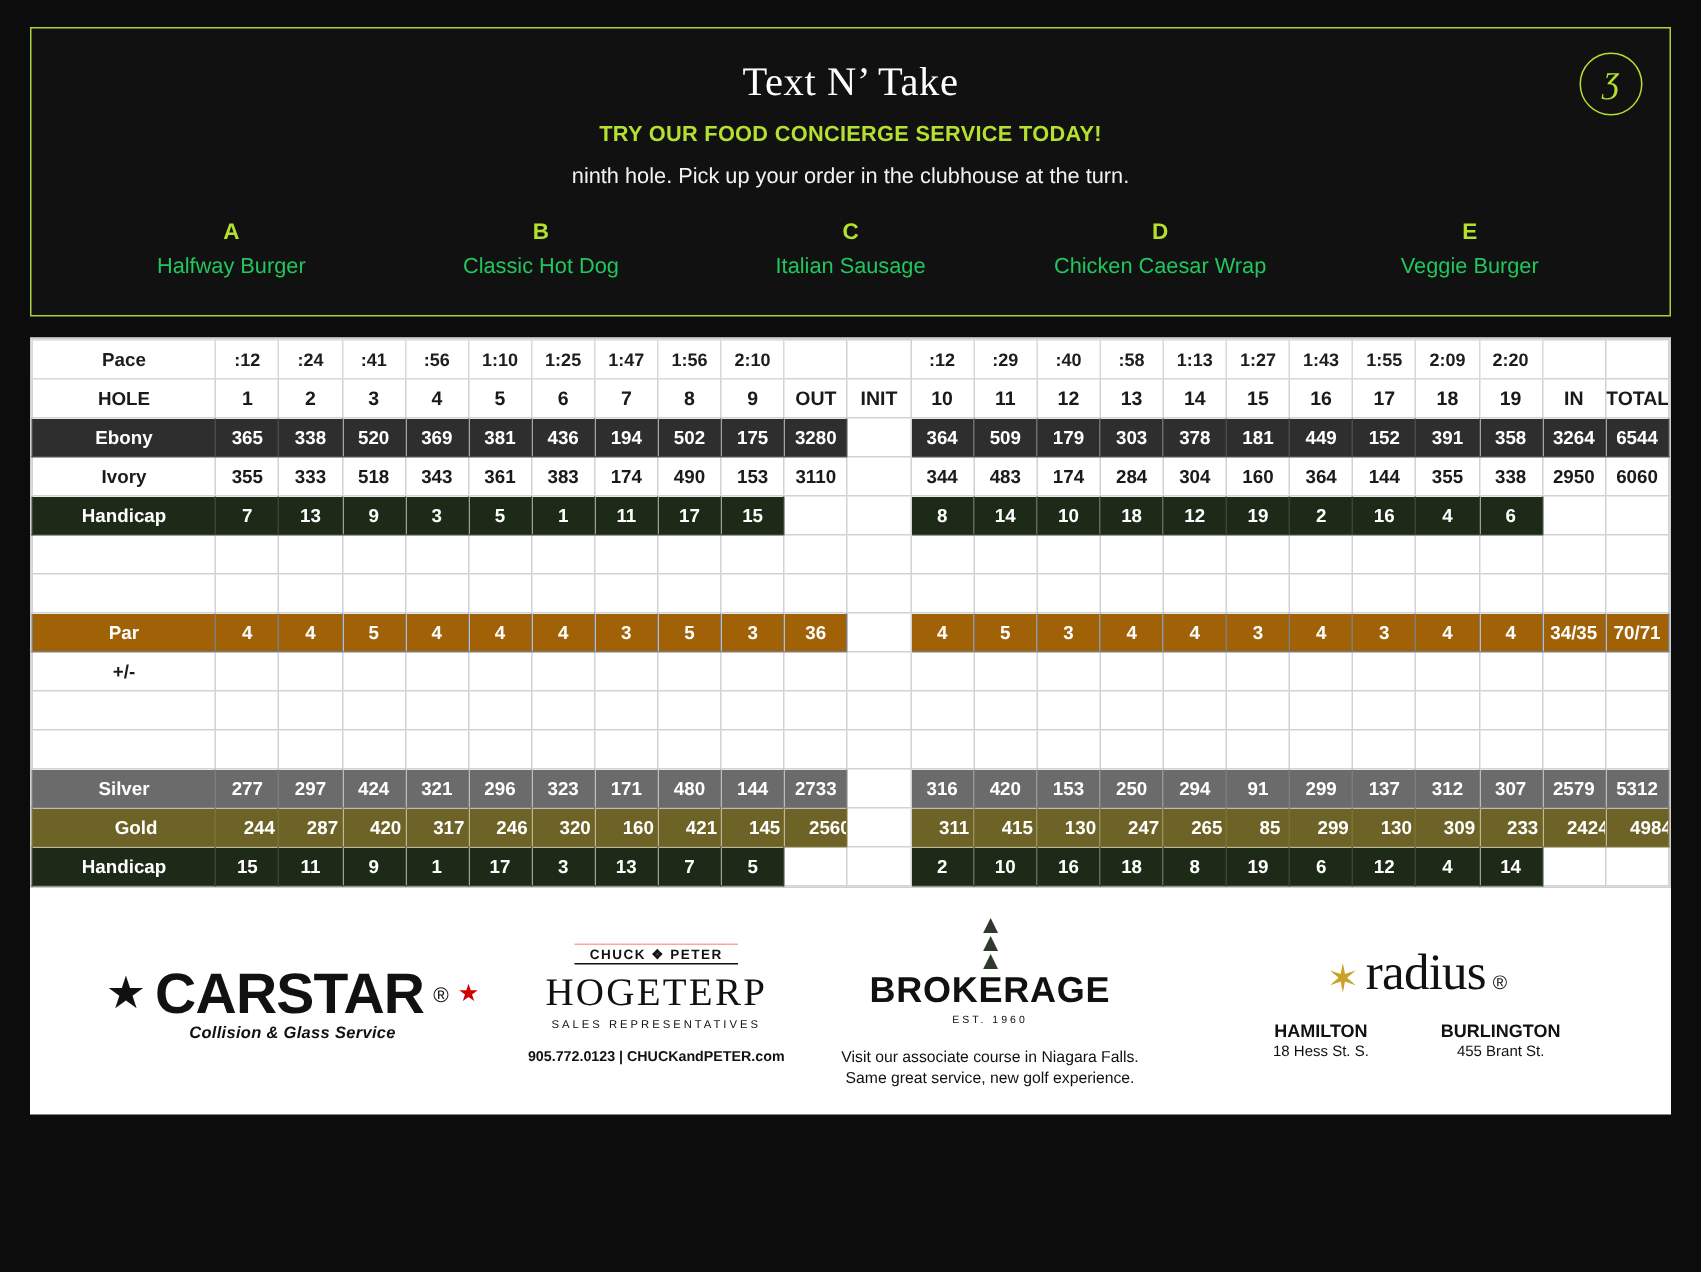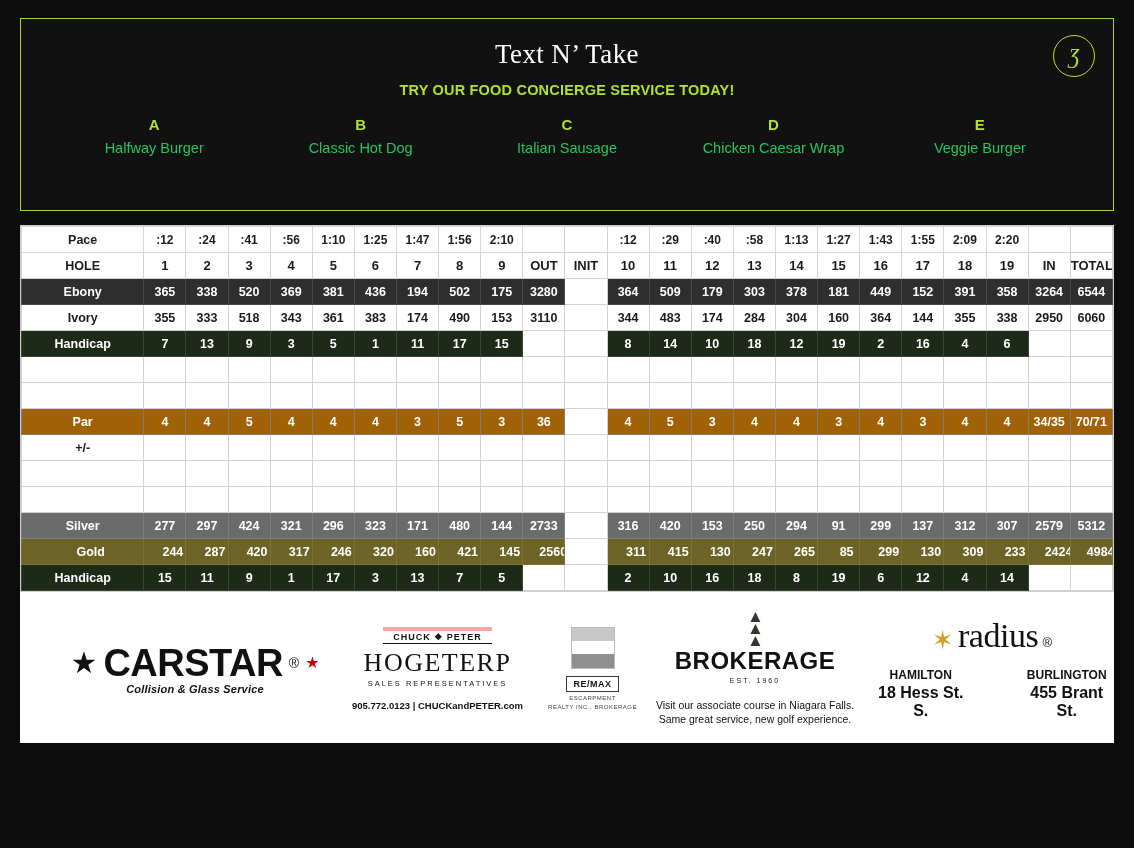--- a/index.html
+++ b/index.html
@@ -155,21 +155,21 @@
   }
   .star-sm{font-size:14px;vertical-align:super;}
   .carstar-sub{
     font-size:11px;font-weight:bold;font-style:italic;
     margin-top:-2px;
     letter-spacing:.2px;
   }
   .sp-hog{width:215px;}
   .hog-top{
     font-size:9px;font-weight:bold;letter-spacing:1px;
-    border-top:4px solid #fca5a5;border-bottom:1px solid #111;
+    border-top:1px solid #fca5a5;border-bottom:1px solid #111;
     display:inline-block;padding:1px 10px;margin-bottom:4px;
   }
   .hog-name{
     font-family:"Liberation Serif", serif;
     font-size:26px;letter-spacing:1.5px;font-weight:normal;
   }
   .hog-sales{font-size:7.5px;letter-spacing:2px;margin-top:1px;}
   .hog-phone{font-size:9.5px;font-weight:bold;margin-top:12px;}
   .sp-remax{width:95px;}
   .remax-box{
@@ -194,32 +194,33 @@
   .sp-radius{flex:1;}
   .radius-word{
     font-family:"Liberation Serif", serif;
     font-size:34px;letter-spacing:-0.5px;
   }
   .radius-burst{color:#c9a227;font-size:26px;vertical-align:-2px;}
   .radius-cities{
     display:flex;justify-content:center;gap:48px;margin-top:12px;
   }
   .rc-name{font-size:12px;font-weight:bold;}
-  .rc-addr{font-size:16px;margin-top:2px;font-weight:bold;}
+  .rc-addr{font-size:10px;margin-top:2px;}
 </style>
 </head>
 <body>
 
 <div class="page">
 
   <div class="promo">
     <div class="promo-badge">Ʒ</div>
     <div class="promo-title">Text N’ Take</div>
     <div class="promo-sub">TRY OUR FOOD CONCIERGE SERVICE TODAY!</div>
     <div class="promo-text">
+      <div>ninth hole. Pick up your order in the clubhouse at the turn.</div>
     </div>
     <div class="menu-row">
       <div class="menu-item">
         <div class="menu-letter">A</div>
         <div class="menu-name">Halfway Burger</div>
       </div>
       <div class="menu-item">
         <div class="menu-letter">B</div>
         <div class="menu-name">Classic Hot Dog</div>
       </div>
@@ -647,26 +648,20 @@
       <div class="carstar-sub">Collision &amp; Glass Service</div>
     </div>
 
     <div class="sp sp-hog">
       <div class="hog-top">CHUCK ❖ PETER</div>
       <div class="hog-name">HOGETERP</div>
       <div class="hog-sales">SALES REPRESENTATIVES</div>
       <div class="hog-phone">905.772.0123 | CHUCKandPETER.com</div>
     </div>
 
-    <div class="sp sp-remax">
-      <div class="remax-mark"></div>
-      <div class="remax-box">RE/MAX</div>
-      <div class="remax-sub">ESCARPMENT</div>
-      <div class="remax-sub">REALTY INC., BROKERAGE</div>
-    </div>
 
     <div class="sp sp-beech">
       <div class="chev">▲<br>▲<br>▲</div>
       <div class="beech-name">BROKERAGE</div>
       <div class="beech-est">EST. 1960</div>
       <div class="beech-note">
         <div>Visit our associate course in Niagara Falls.</div>
         <div>Same great service, new golf experience.</div>
       </div>
     </div>

